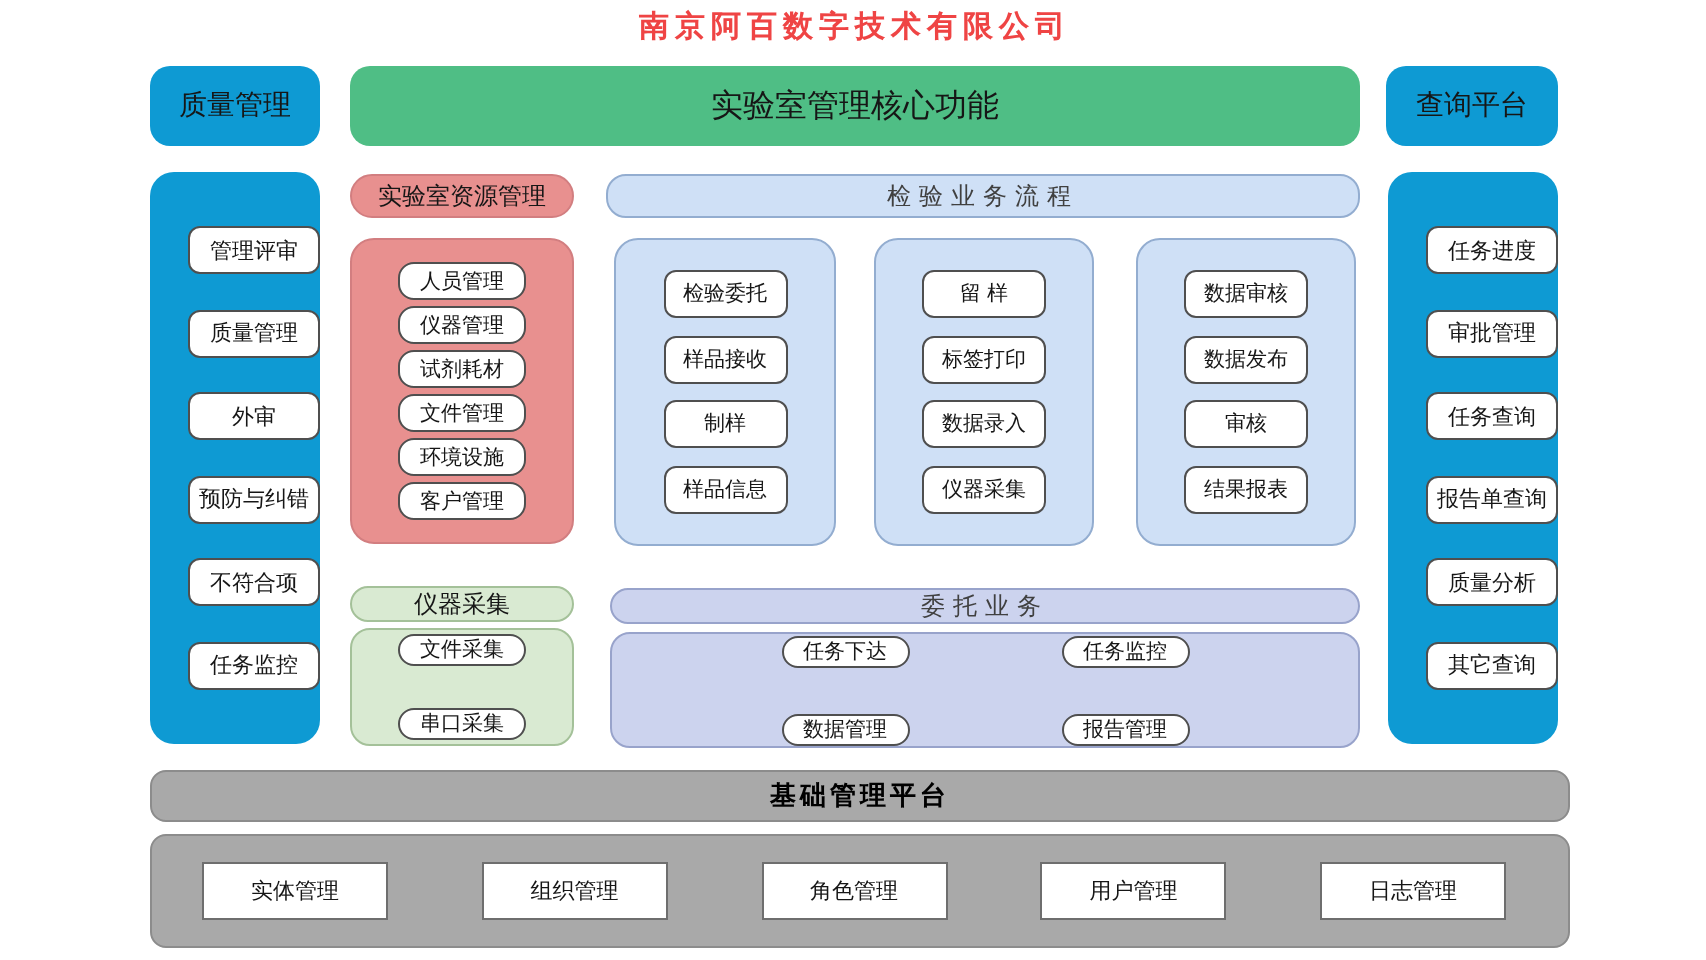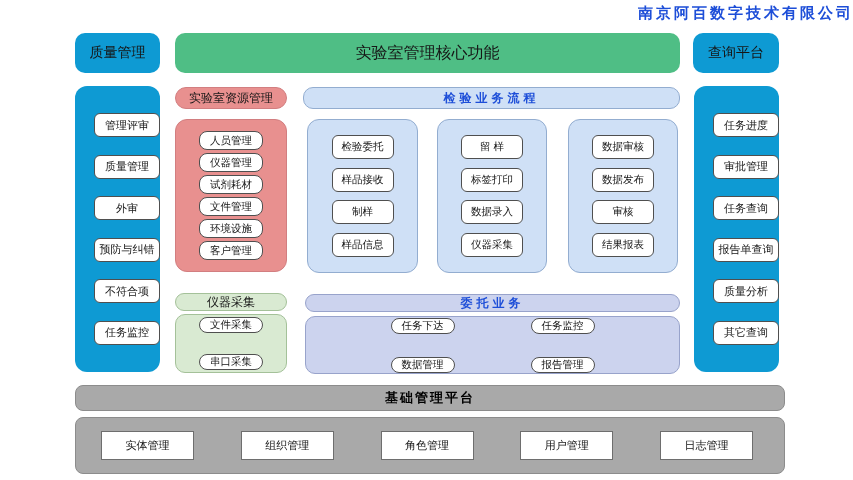--- a/index.html
+++ b/index.html
@@ -6,23 +6,23 @@
   .canvas{
     position:relative;width:853px;height:480px;background:#ffffff;
     font-family:"Liberation Sans","DejaVu Sans",sans-serif;color:#161616;
     overflow:hidden;
   }
   .abs{position:absolute;box-sizing:border-box;}
   .flexc{display:flex;align-items:center;justify-content:center;}
 
   
   .title{
-    left:1px;top:4;width:853px;top:4px;text-align:right;
+    left:1px;top:4;width:853px;top:4px;text-align:center;
     font-family:"Liberation Serif","DejaVu Serif",serif;
-    font-weight:bold;font-size:15px;letter-spacing:3px;color:#1d4ed8;
+    font-weight:bold;font-size:15px;letter-spacing:3px;color:#ef4444;
   }
 
   
   .hdr-blue{background:#0e9ad3;border-radius:10px;font-size:14px;}
   .q-hdr{left:75px;top:33px;width:85px;height:40px;}
   .query-hdr{left:693px;top:33px;width:86px;height:40px;}
   .core-banner{
     left:175px;top:33px;width:505px;height:40px;background:#4fbe85;
     border-radius:10px;font-size:16px;
   }
@@ -51,22 +51,22 @@
     display:flex;flex-direction:column;align-items:center;
     justify-content:space-between;padding:11px 0;
   }
   .red-pill{
     width:62px;height:17px;background:#fff;border:1px solid #4f4f4f;
     border-radius:8px;font-size:10.5px;white-space:nowrap;
   }
 
   
   .serif-hdr{
-    font-family:"Liberation Serif","DejaVu Serif",serif;font-weight:bold;
-    font-size:12px;letter-spacing:4px;color:#1d4ed8;
+    font-family:"Liberation Serif","DejaVu Serif",serif;font-weight:normal;
+    font-size:12px;letter-spacing:4px;color:#404040;
   }
   .flow-hdr{
     left:303px;top:87px;width:377px;height:22px;background:#cfe0f6;
     border:1px solid #93add0;border-radius:10px;
   }
   .flow-col{
     top:119px;height:154px;background:#cfe0f6;border:1px solid #93add0;
     border-radius:12px;display:flex;flex-direction:column;align-items:center;
     justify-content:space-between;padding:15px 0;
   }

